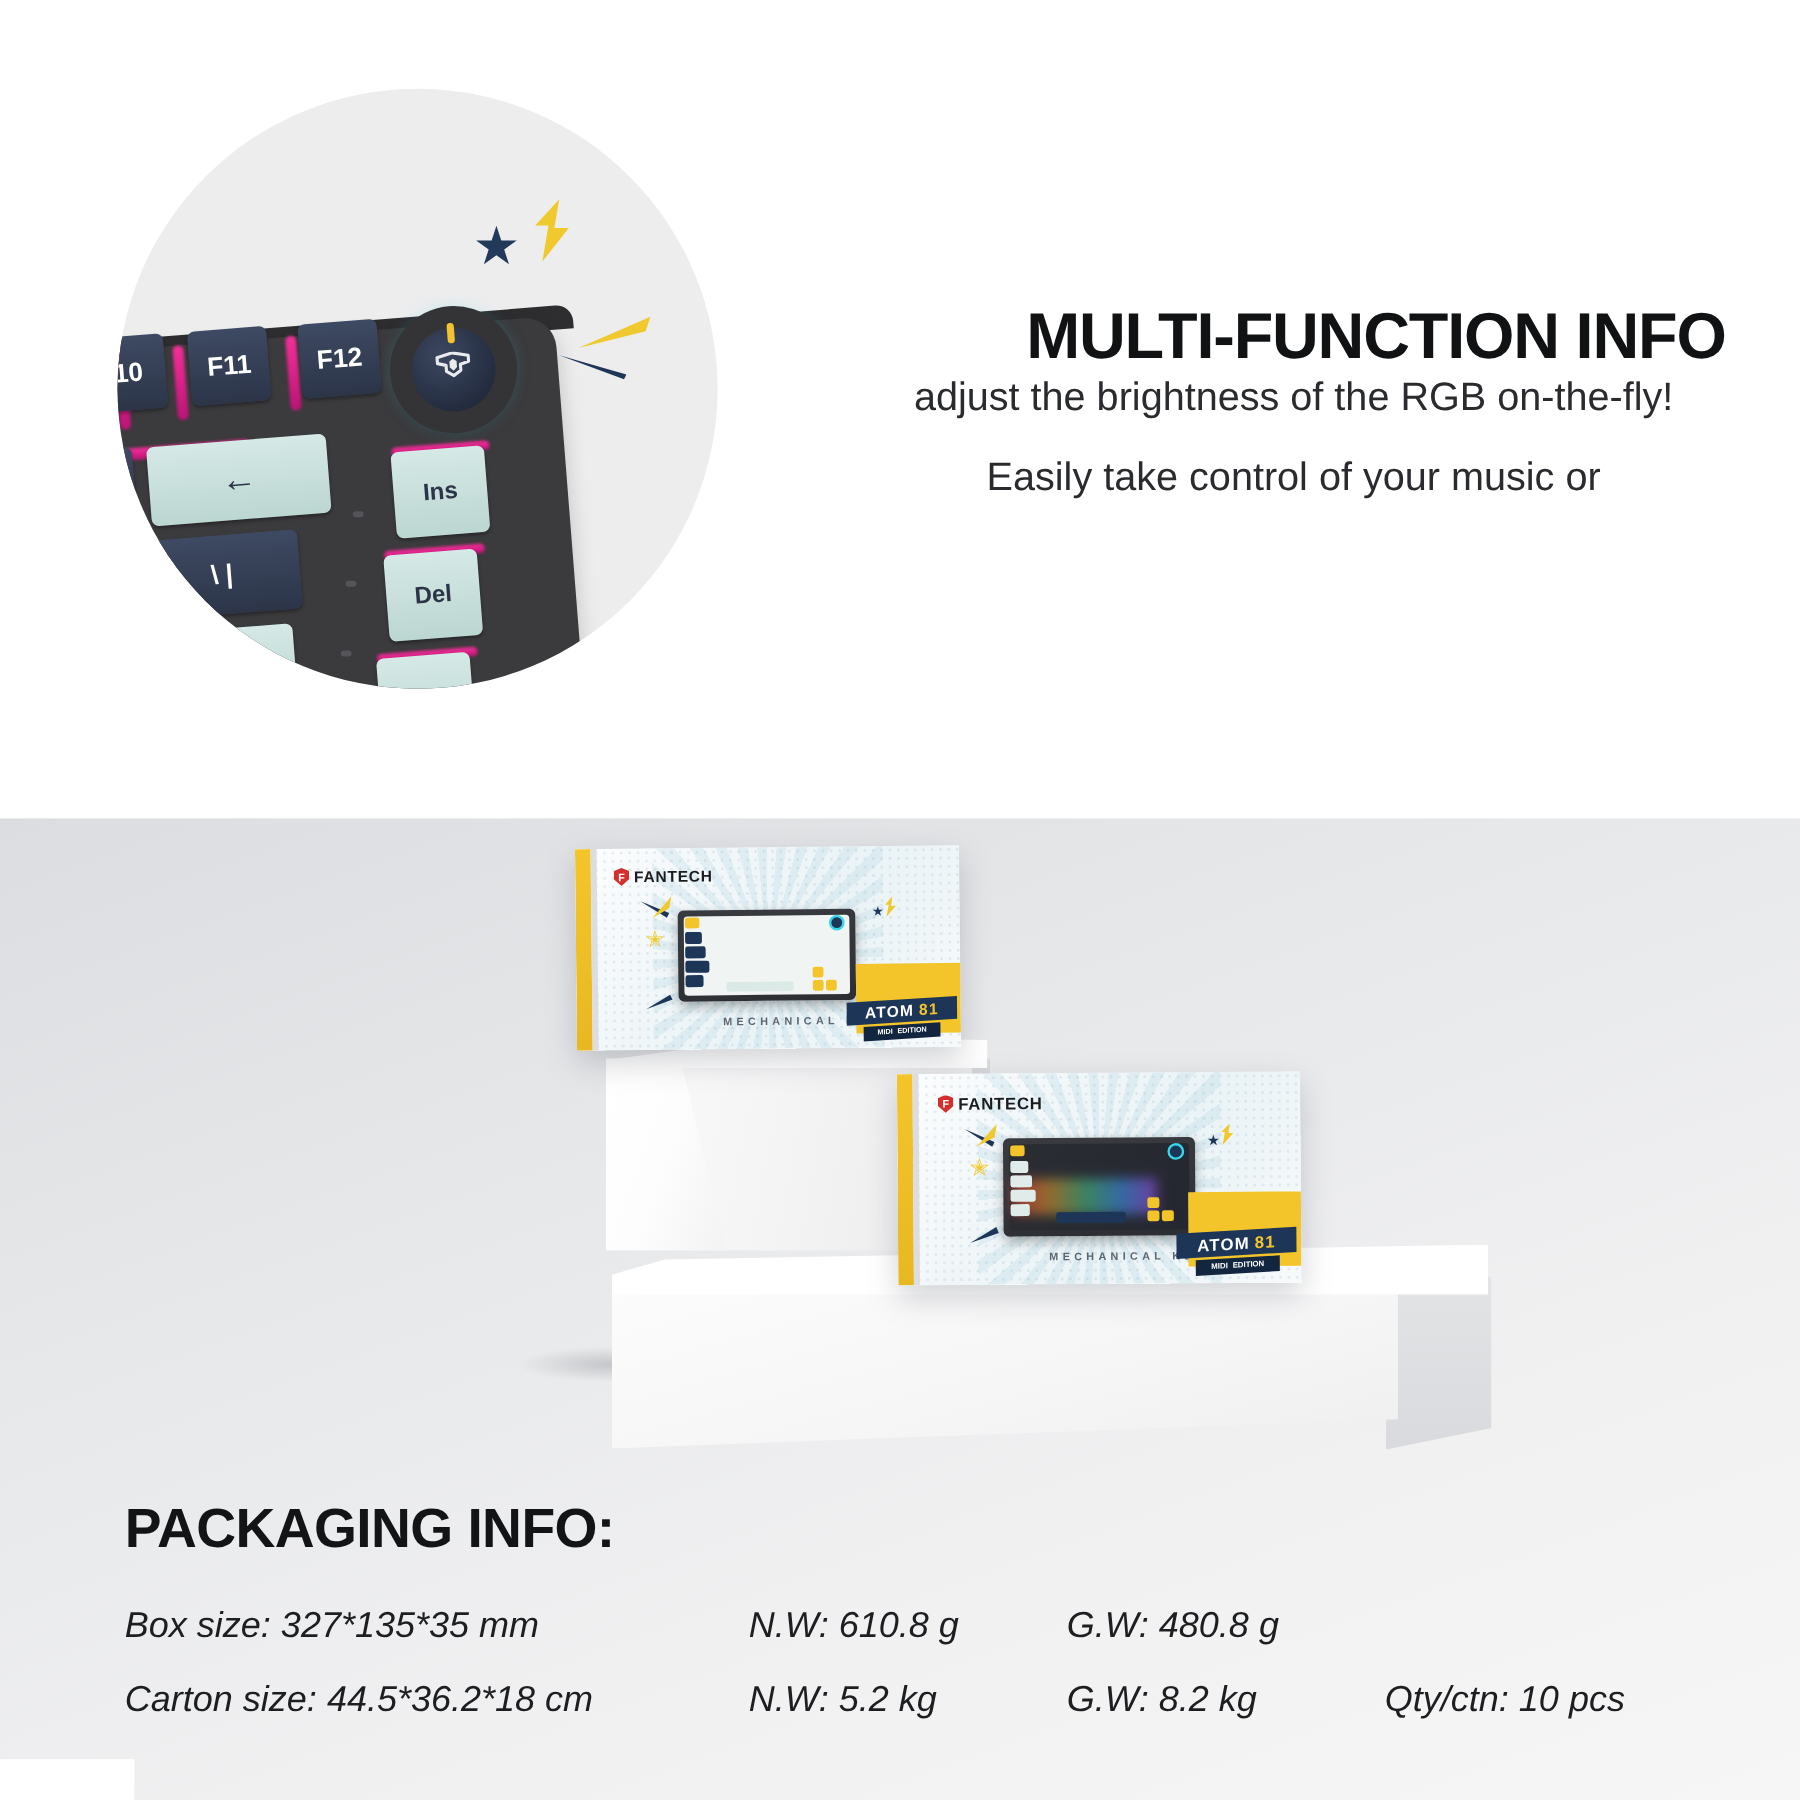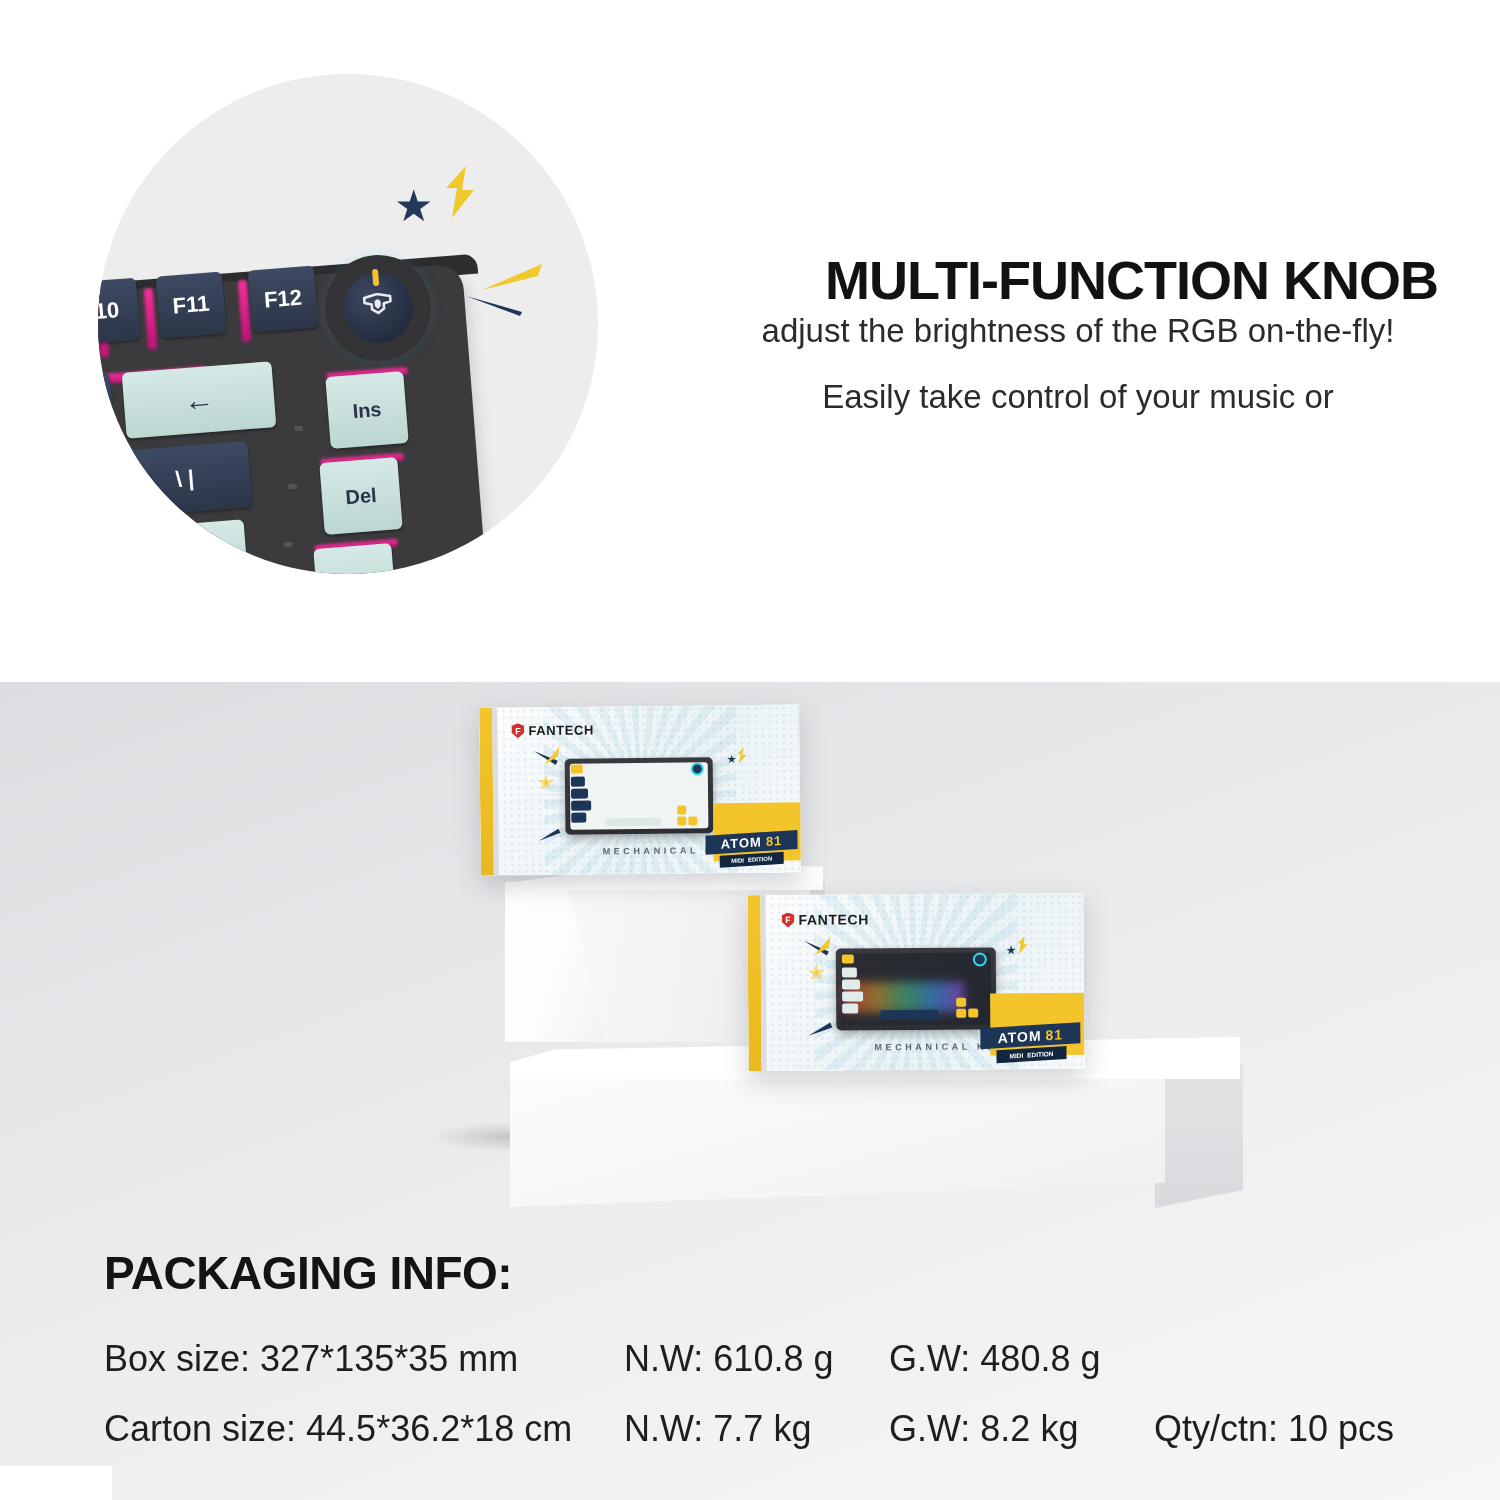--- a/index.html
+++ b/index.html
@@ -205,21 +205,21 @@
     transform:skewY(-3deg);
   }
 
   
   .pkg-title{
     position:absolute; left:104px; top:1246px;
     font-size:46px; font-weight:bold; letter-spacing:-.5px; color:#131416;
   }
   .pkg-table{
     position:absolute; left:104px; top:1338px; width:1320px;
-    font-size:36px; color:#1d1e21;
+    font-size:30px; color:#1d1e21;font-style:italic;
   }
   .pkg-row{ display:flex; align-items:baseline; margin-bottom:28px; }
   .pkg-c1{ width:520px; }
   .pkg-c2{ width:265px; }
   .pkg-c3{ width:265px; }
   .pkg-c4{ width:260px; }
 
   .corner-notch{
     position:absolute; left:0; top:1466px; width:112px; height:34px;
     background:#ffffff;
@@ -299,21 +299,21 @@
     </svg>
     <svg class="deco" style="left:380px; top:188px; width:66px; height:30px;" viewBox="0 0 66 30">
       <path d="M64 2 L60 14 L4 28 Z" fill="#f0c92e"></path>
     </svg>
     <svg class="deco" style="left:366px; top:218px; width:62px; height:26px;" viewBox="0 0 62 26">
       <path d="M2 4 L58 20 L56 24 Z" fill="#1d3557"></path>
     </svg>
   </div>
 
   <div class="headline-block">
-    <div class="headline">MULTI-FUNCTION KNOB</div>
+    <div class="headline">MULTI-FUNCTION INFO</div>
     <div class="subhead" style="margin-top:0;">adjust the brightness of the RGB on-the-fly!</div>
     <div class="subhead">Easily take control of your music or</div>
   </div>
 </div>
 
 <div class="bottom-section">
 
   <div class="podium-shadow"></div>
   <div class="podium-shadow2"></div>
   <div class="podium-upper-side"></div>
@@ -442,19 +442,19 @@
 
 <div class="pkg-table">
   <div class="pkg-row">
     <div class="pkg-c1">Box size: 327*135*35 mm</div>
     <div class="pkg-c2">N.W: 610.8 g</div>
     <div class="pkg-c3">G.W: 480.8 g</div>
     <div class="pkg-c4"></div>
   </div>
   <div class="pkg-row">
     <div class="pkg-c1">Carton size: 44.5*36.2*18 cm</div>
-    <div class="pkg-c2">N.W: 7.7 kg</div>
+    <div class="pkg-c2">N.W: 5.2 kg</div>
     <div class="pkg-c3">G.W: 8.2 kg</div>
     <div class="pkg-c4">Qty/ctn: 10 pcs</div>
   </div>
 </div>
 
 <div class="corner-notch"></div>
 
 </body></html>

